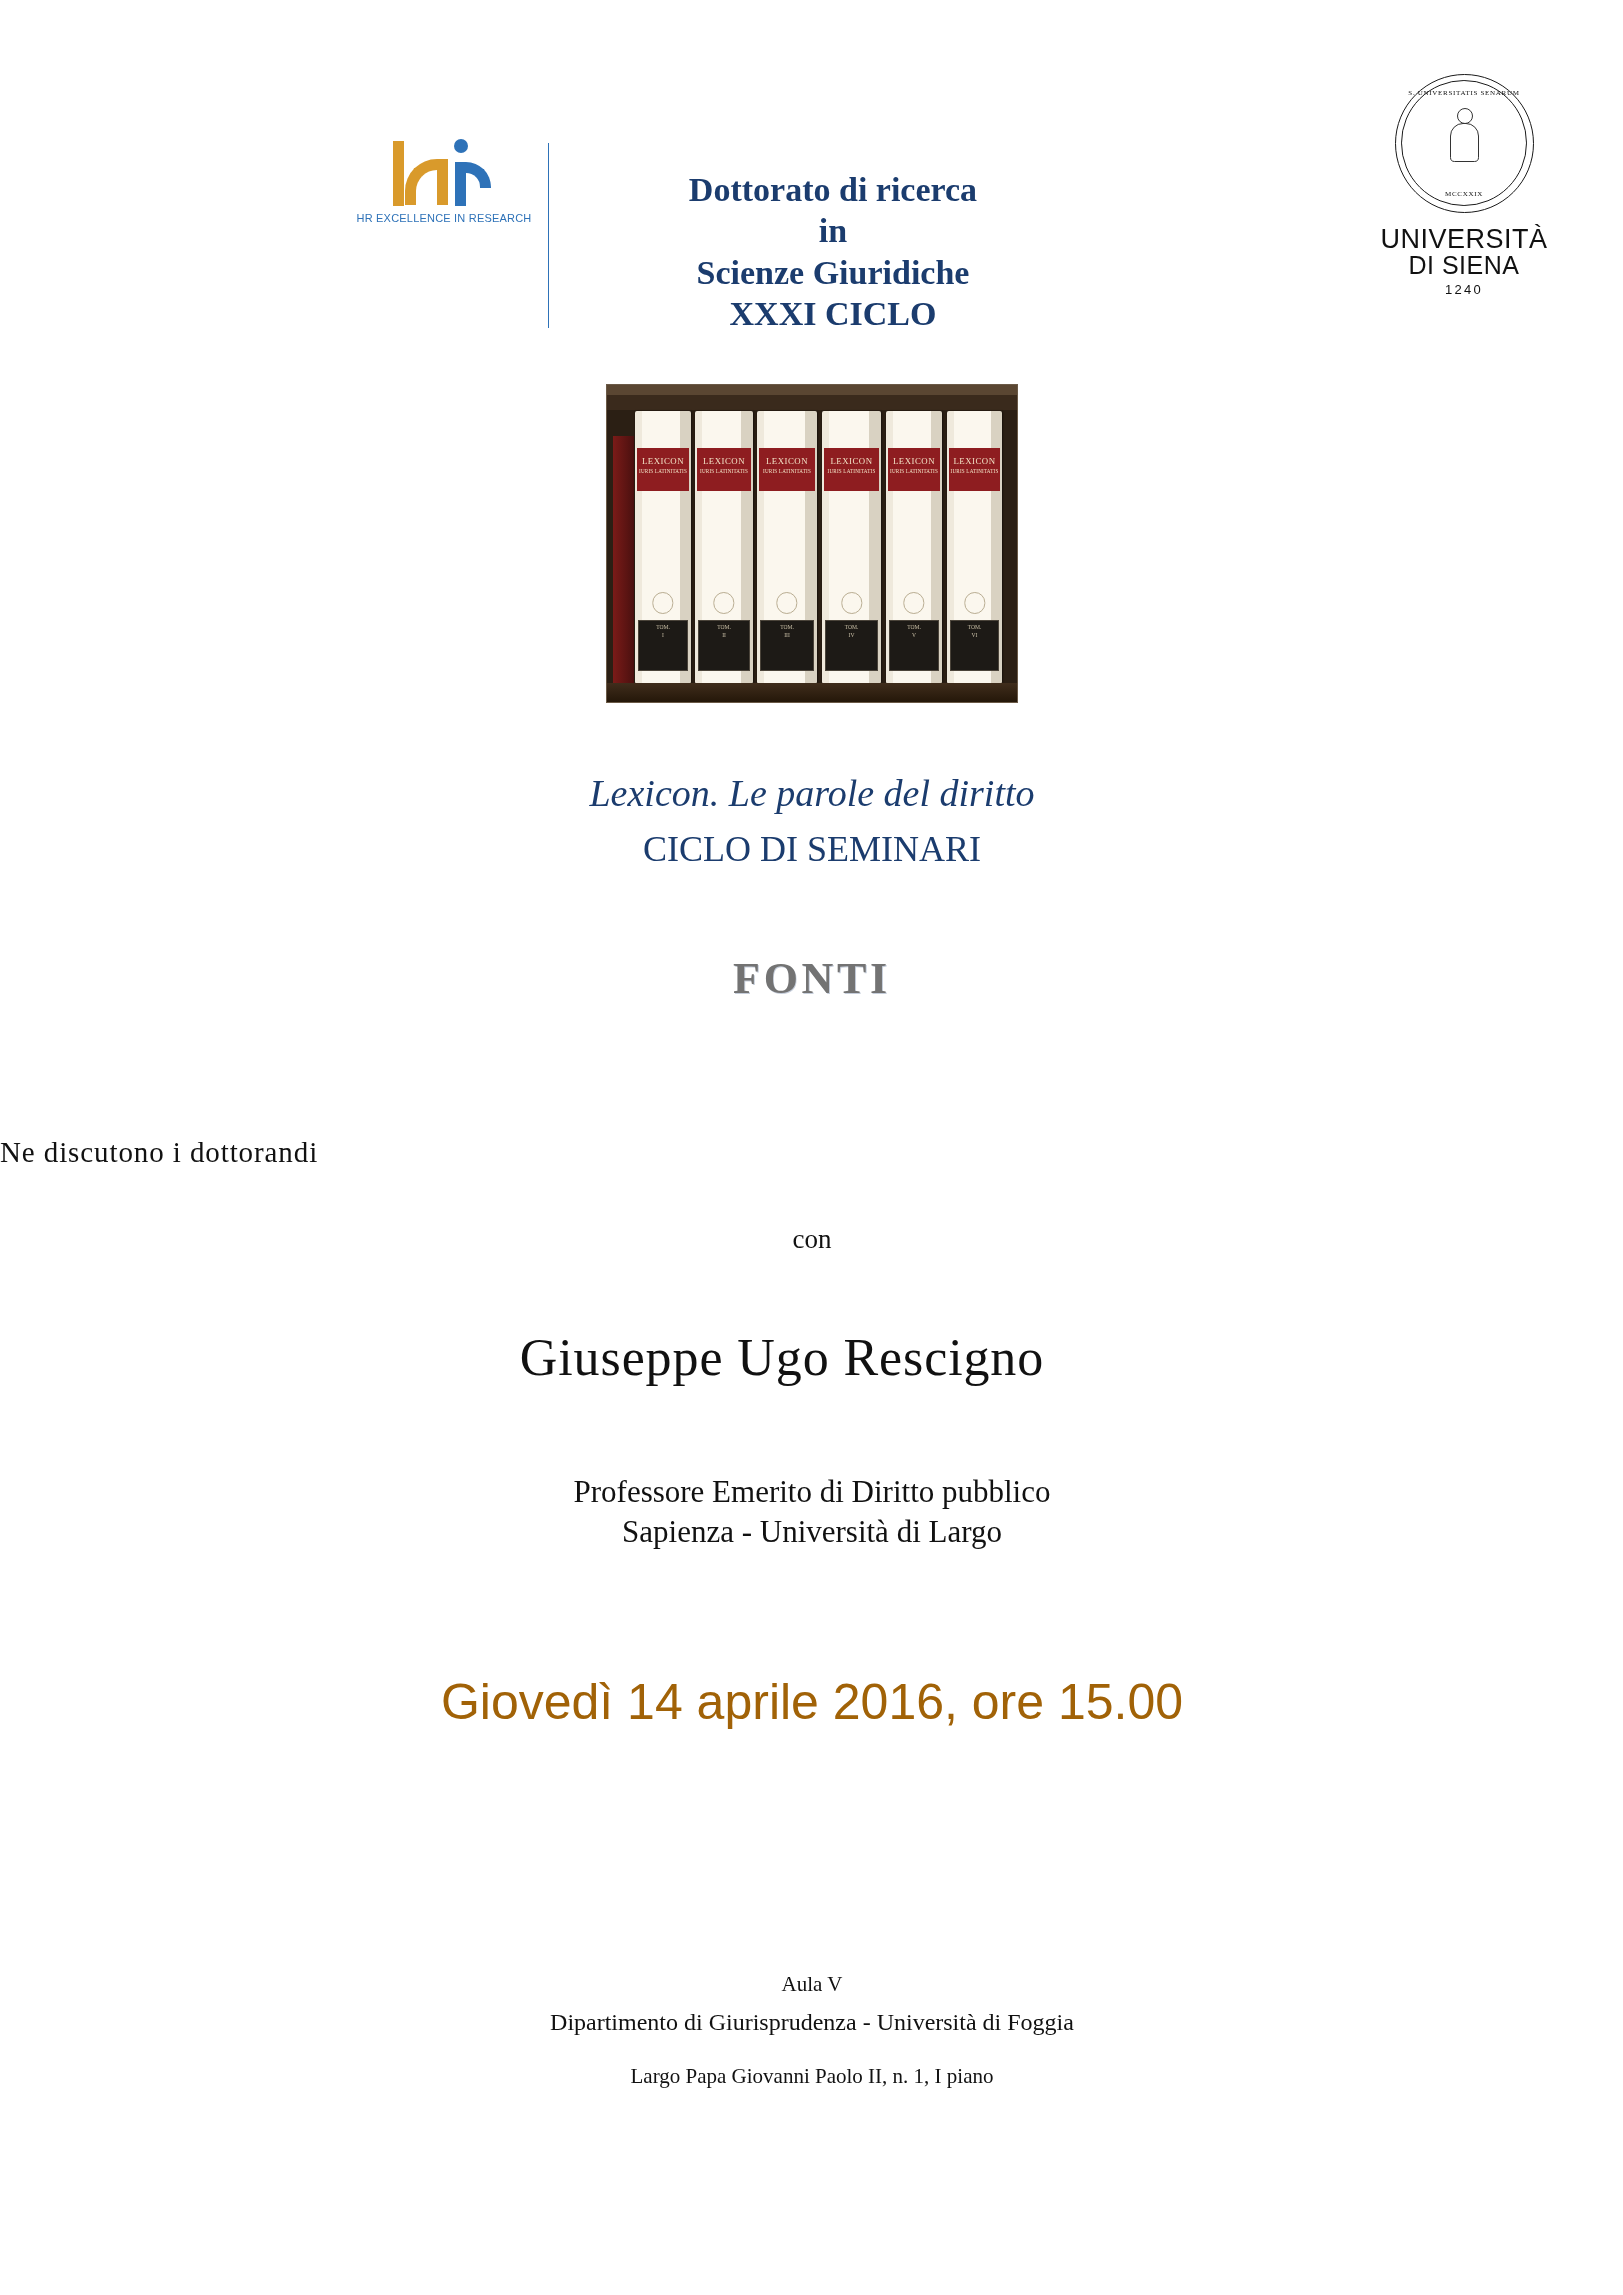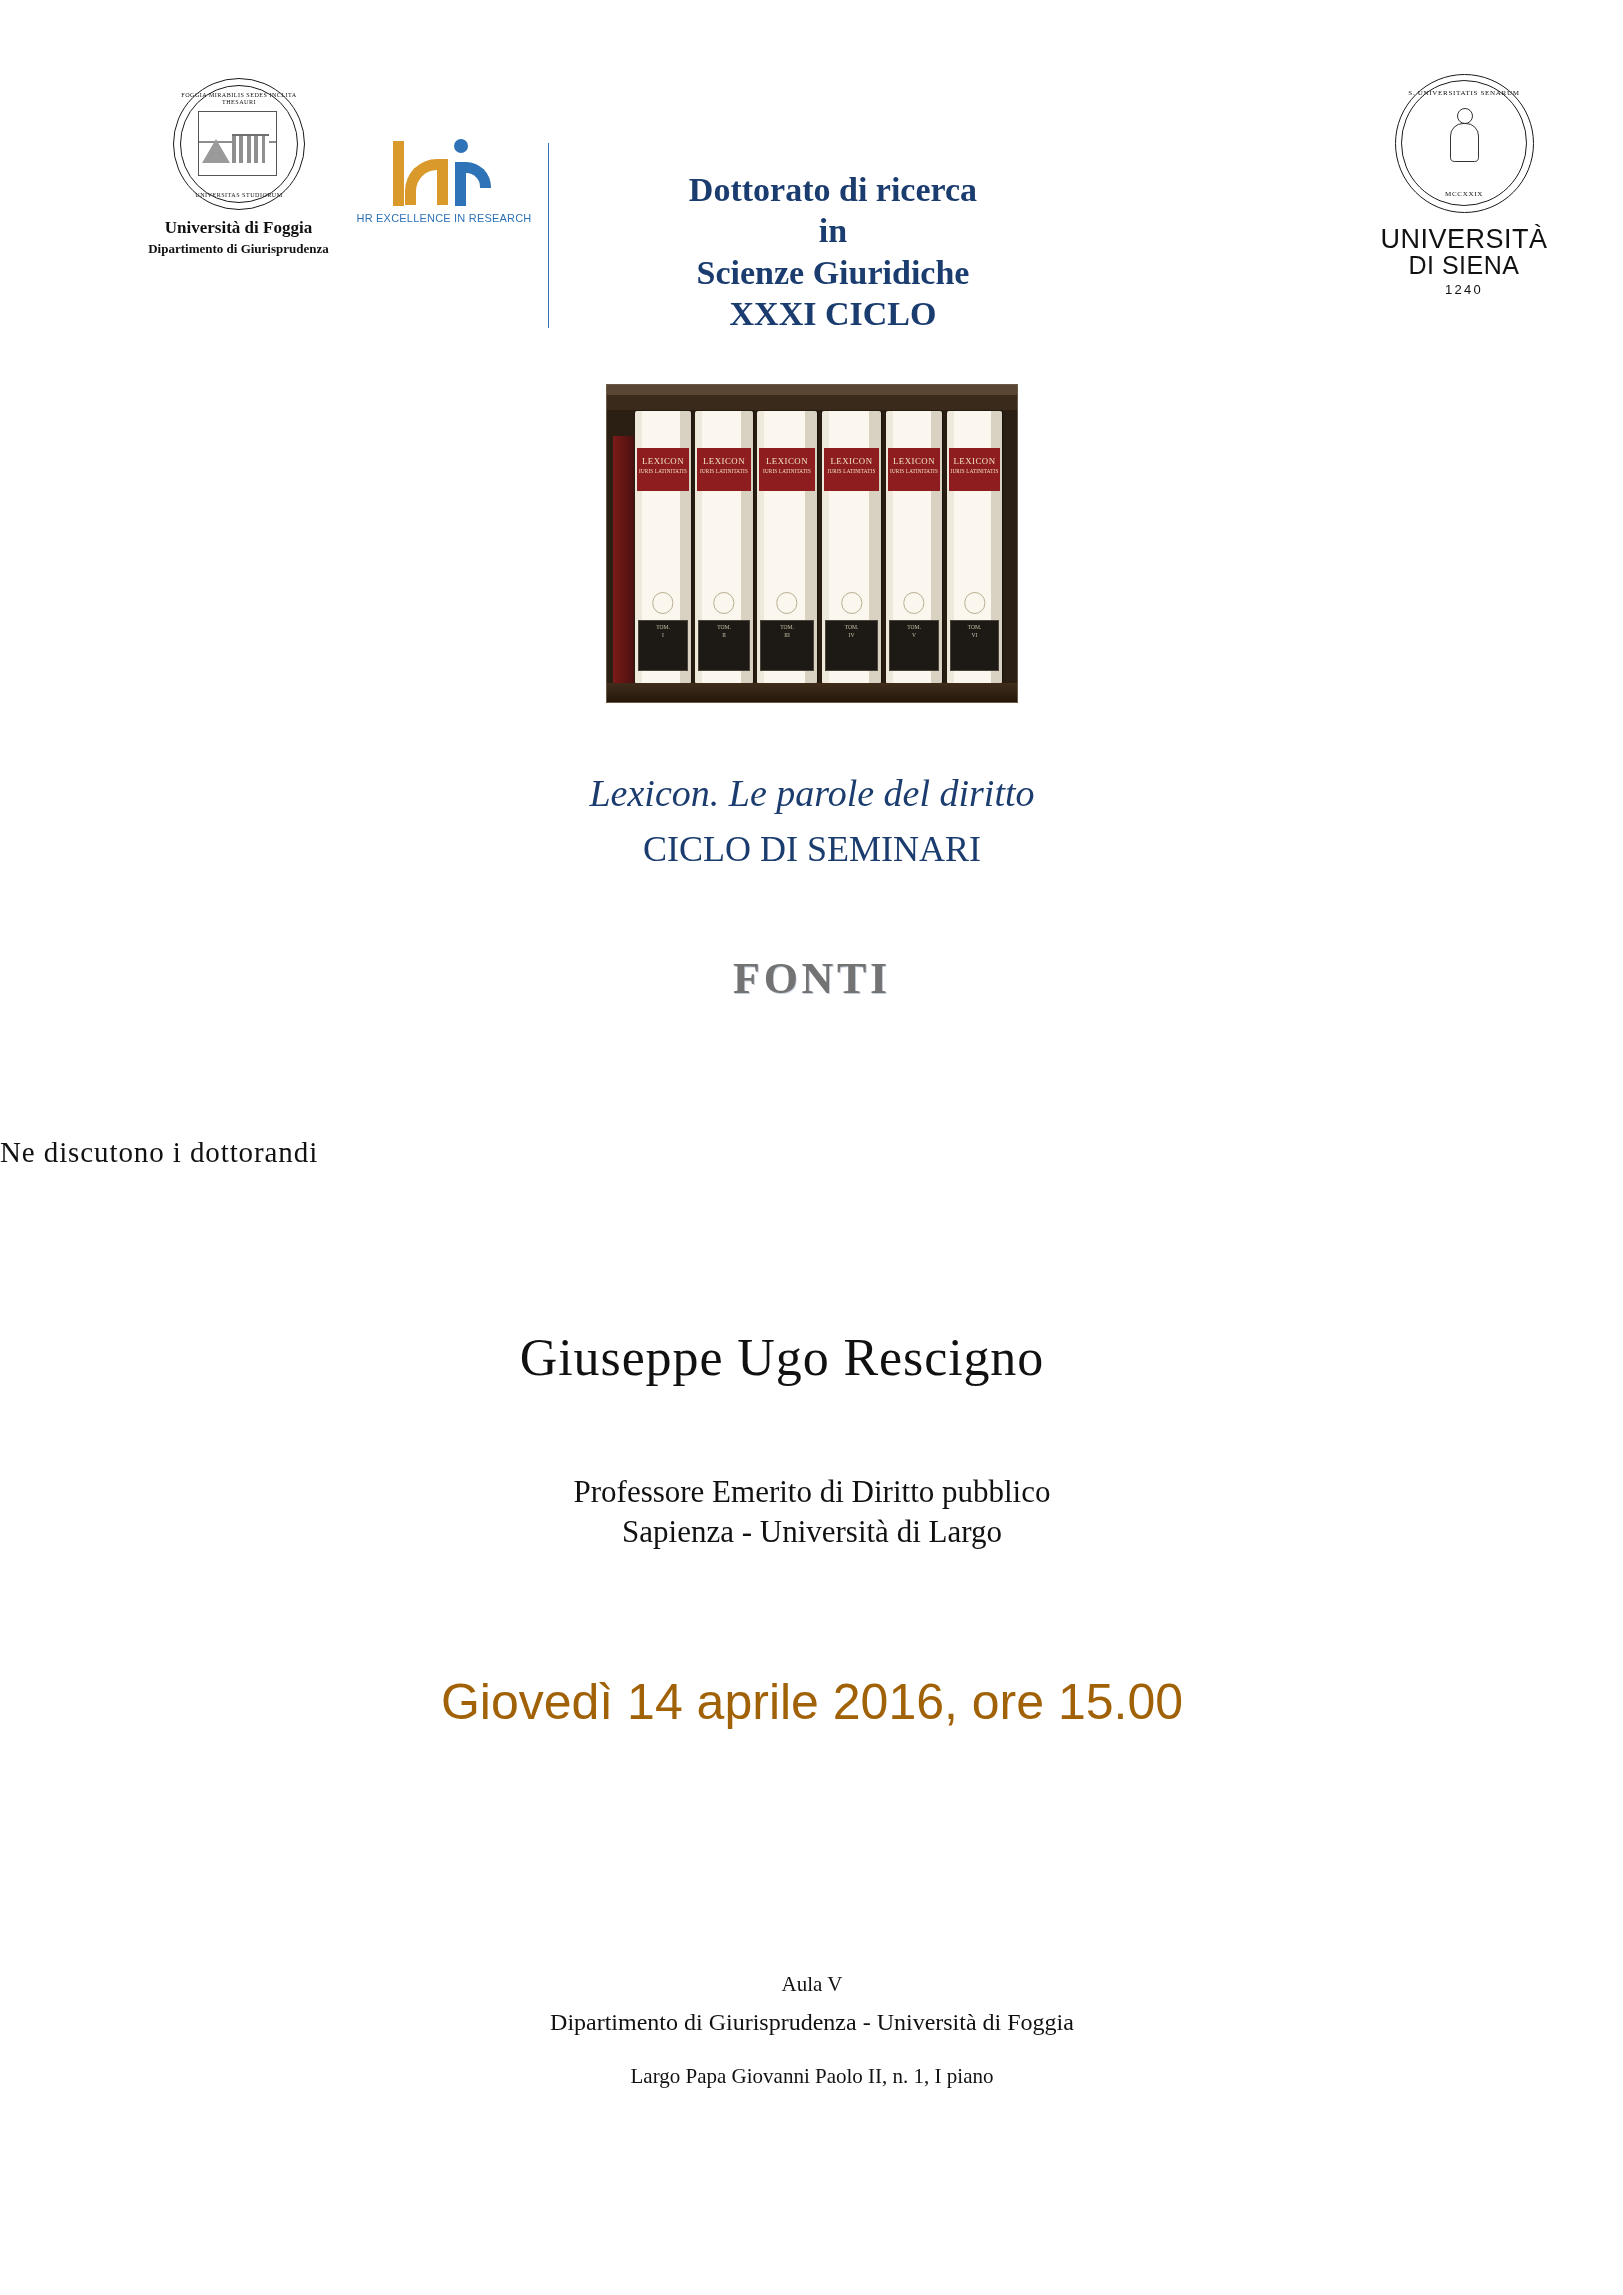--- a/index.html
+++ b/index.html
@@ -484,31 +484,20 @@
     font-size: 21px;
   }
 </style>
 </head>
 <body>
 
 <div class="poster">
 
   <div class="header">
 
-    <div class="foggia-block">
-      <div class="seal-foggia">
-        <div class="seal-inner-art"></div>
-        <div class="seal-ring-text">
-          <div class="ring-top">FOGGIA MIRABILIS SEDES INCLITA THESAURI</div>
-          <div class="ring-bottom">UNIVERSITAS STUDIORUM</div>
-        </div>
-      </div>
-      <div class="foggia-name">Università di Foggia</div>
-      <div class="foggia-dept">Dipartimento di Giurisprudenza</div>
-    </div>
 
     <div class="hr-block">
       <div class="hr-logo">
         <div class="h-stem"></div>
         <div class="h-arc"></div>
         <div class="r-dot"></div>
         <div class="r-stem"></div>
         <div class="r-arc"></div>
       </div>
       <div class="hr-caption">HR EXCELLENCE IN RESEARCH</div>
@@ -571,20 +560,21 @@
       <div class="footplate">TOM.<br>VI</div>
     </div>
 
     <div class="shelf-front"></div>
   </div>
 
   <div class="seminar-title">Lexicon. Le parole del diritto</div>
   <div class="seminar-sub">CICLO DI SEMINARI</div>
   <div class="fonti">FONTI</div>
   <div class="discuss">Ne discutono i dottorandi</div>
+  <div class="con">con</div>
   <div class="speaker">Giuseppe Ugo Rescigno</div>
   <div class="affil">
     <span>Professore Emerito di Diritto pubblico</span>
     <span>Sapienza - Università di Largo</span>
   </div>
   <div class="datetime">Giovedì 14 aprile 2016, ore 15.00</div>
 
   <div class="venue">
     <span class="room">Aula V</span>
     <span class="dept">Dipartimento di Giurisprudenza - Università di Foggia</span>

